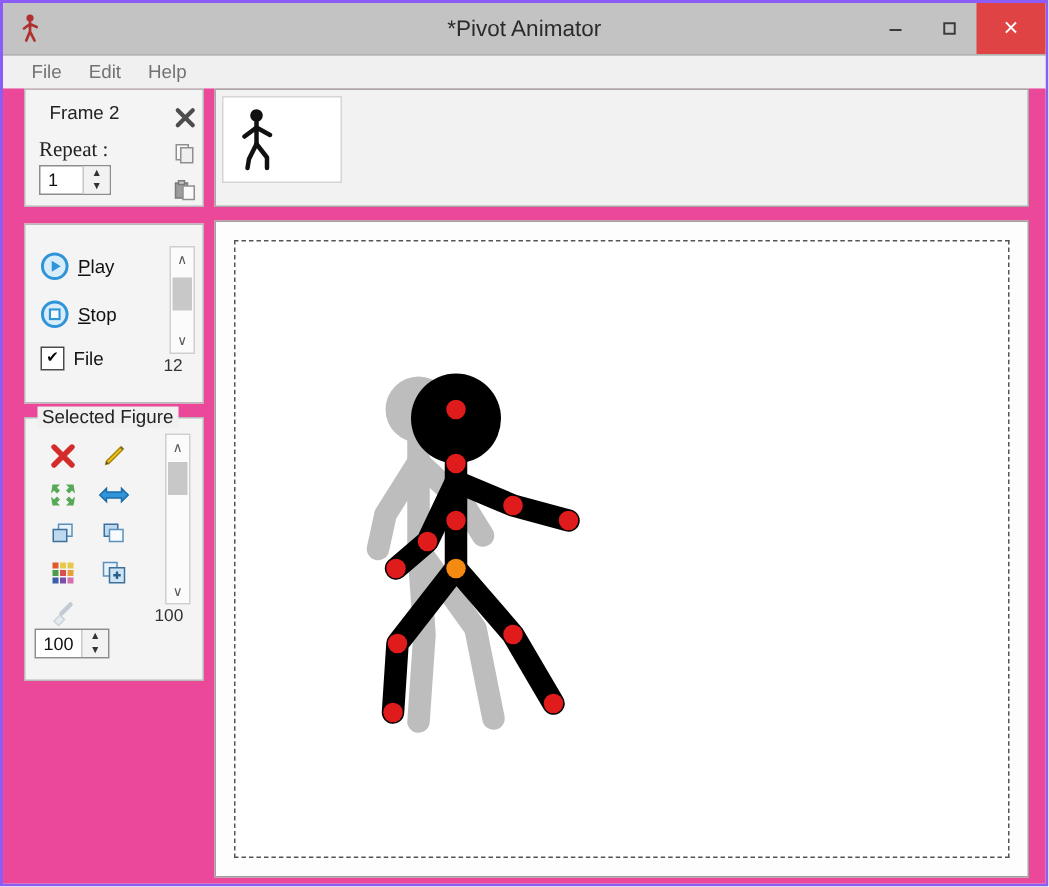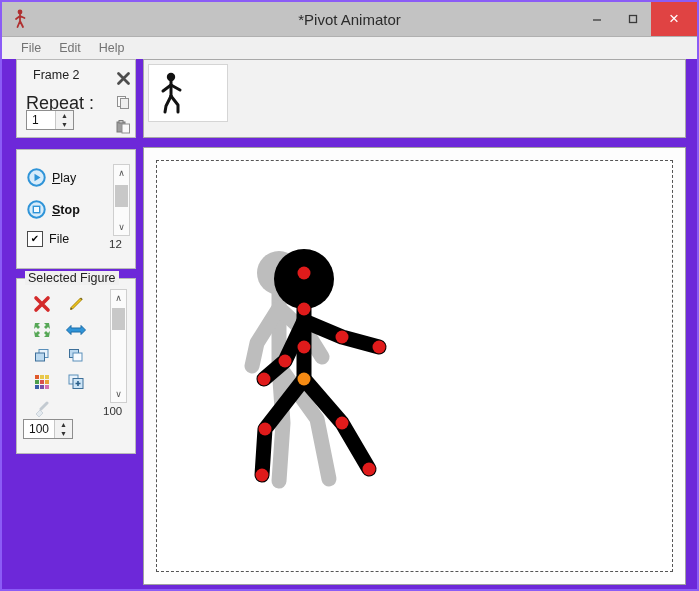--- a/index.html
+++ b/index.html
@@ -88,21 +88,21 @@
     font-size: 12.5px;
     color: #737373;
     cursor: default;
   }
 
   
   .client {
     position: absolute;
     left: 0; top: 57px;
     right: 0; bottom: 0;
-    background: #6d28d9;
+    background: #ec4899;
   }
 
   
   .frames-strip {
     position: absolute;
     left: 14px; top: 0px;
     width: 670px; height: 84px;
   }
   .frame-panel {
     position: absolute;
@@ -114,22 +114,23 @@
   }
   .frame-label {
     position: absolute;
     left: 16px; top: 8px;
     font-size: 12.5px;
     color: #222;
   }
   .repeat-label {
     position: absolute;
     left: 9px; top: 33px;
-    font-size: 18px;
+    font-size: 14px;
     color: #222;
+    font-family: Liberation Serif, serif;
   }
   .spinbox {
     position: absolute;
     box-sizing: border-box;
     border: 1px solid #8d8d8d;
     background: #fff;
     display: flex;
     align-items: stretch;
   }
   .spin-val {
@@ -405,21 +406,21 @@
       <div class="left-col">
 
         <div class="panel playback-panel">
           <div class="pb-row" style="top:18px;">
             <svg width="19" height="19" viewBox="0 0 19 19">
               <circle cx="9.5" cy="9.5" r="8.2" fill="#d8ecfa" stroke="#2f94d8" stroke-width="2"></circle>
               <path d="M7.5 5.8 L13.5 9.5 L7.5 13.2 Z" fill="#2f94d8"></path>
             </svg>
             <span class="lbl"><span class="u">P</span><span>lay</span></span>
           </div>
-          <div class="pb-row" style="top:50px;font-weight:bold;">
+          <div class="pb-row" style="top:50px;">
             <svg width="19" height="19" viewBox="0 0 19 19">
               <circle cx="9.5" cy="9.5" r="8.2" fill="#d8ecfa" stroke="#2f94d8" stroke-width="2"></circle>
               <rect x="6.3" y="6.3" width="6.4" height="6.4" fill="#f4fbff" stroke="#2f94d8" stroke-width="1.4"></rect>
             </svg>
             <span class="lbl"><span class="u">S</span><span>top</span></span>
           </div>
           <div class="pb-row" style="top:81px;">
             <span style="width:14px;height:14px;border:1px solid #4a4a4a;background:#fff;display:flex;align-items:center;justify-content:center;font-size:10px;line-height:1;">✔</span>
             <span class="lbl">File</span>
           </div>

